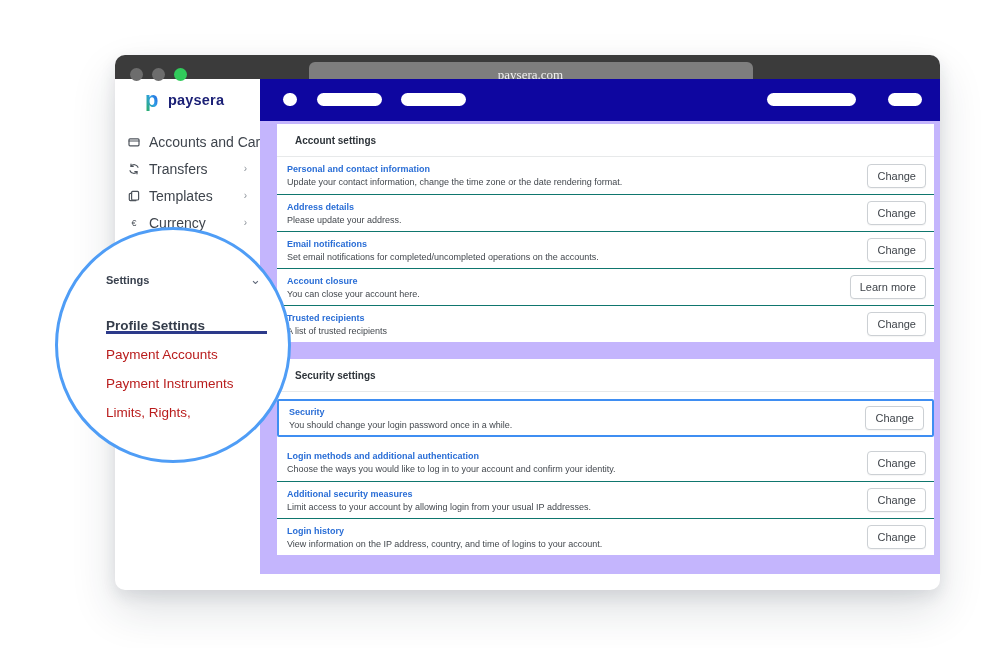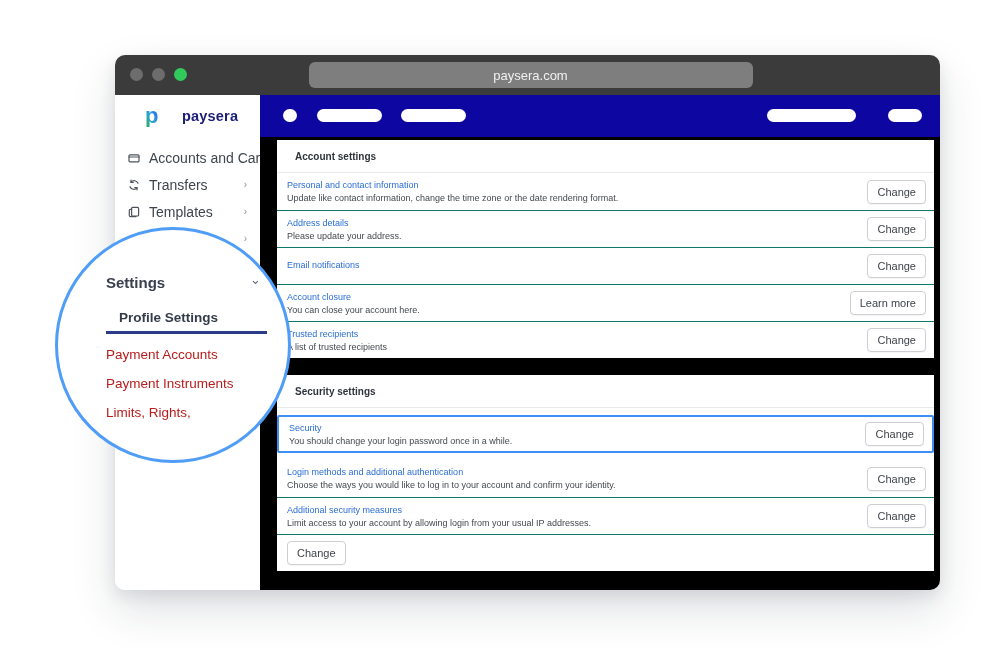--- a/index.html
+++ b/index.html
@@ -5,68 +5,68 @@
   * { margin:0; padding:0; box-sizing:border-box; }
   html,body { background:#fff; }
   body { font-family:"Liberation Sans", sans-serif; }
   .stage { position:relative; width:1000px; height:648px; background:#ffffff; overflow:hidden; }
 
   
   .window { position:absolute; left:115px; top:55px; width:825px; height:535px;
             border-radius:10px; overflow:hidden; background:#ffffff;
             box-shadow:0 20px 45px rgba(30,40,60,.14), 0 6px 16px rgba(30,40,60,.10); }
 
-  .titlebar { height:40px; background:#3b3b3b; position:relative; }
+  .titlebar { height:24px; background:#3b3b3b; position:relative;font-family:Liberation Serif, serif; }
   .dots { position:absolute; left:15px; top:13px; display:flex; gap:9px; }
   .dot { width:13px; height:13px; border-radius:50%; background:#6d6d6d; }
   .dot.green { background:#31cb5b; }
   .urlbar { position:absolute; left:50%; top:7px; margin-left:-219px; width:444px; height:26px;
             background:#7e7e7e; border-radius:6px; color:#f1f1f1; font-size:13px;
             display:flex; align-items:center; justify-content:center; }
 
   .chrome-body { display:flex; height:495px; }
 
   
   .sidebar { width:145px; background:#ffffff; flex:none; display:flex; flex-direction:column; }
   .logo-row { height:42px; display:flex; align-items:center; padding-left:29px; }
-  .wordmark { font-size:14.5px; font-weight:700; color:#1a1f75; letter-spacing:.2px; margin-left:19px; }
+  .wordmark { font-size:14.5px; font-weight:700; color:#1a1f75; letter-spacing:.2px; margin-left:5px; }
   .side-list { padding-top:7px; }
   .side-item { height:27px; display:flex; align-items:center; padding:0 13px; cursor:pointer; }
   .side-ico { width:12px; height:12px; margin-right:9px; display:flex; align-items:center; justify-content:center;
               color:#4d535b; font-size:9px; flex:none; }
   .side-ico svg { stroke:#4d535b; fill:none; stroke-width:1.2; stroke-linecap:round; stroke-linejoin:round; }
   .side-label { font-size:14px; color:#3f454d; white-space:nowrap; }
   .side-chev { margin-left:auto; font-size:10px; color:#8d939b; line-height:1; }
 
   
   .main { flex:1; display:flex; flex-direction:column; min-width:0; }
   .navbar { height:42px; background:#0e06a0; position:relative; flex:none; }
   .pill { position:absolute; top:14px; height:13px; border-radius:7px; background:#ffffff; cursor:pointer; }
 
-  .content { flex:1; background:#000000; padding:3px 6px 0 17px; overflow:hidden; }
+  .content { flex:1; background:#c4b5fd; padding:3px 6px 0 17px; overflow:hidden; }
   .card { background:#ffffff; }
   .card-header { padding:11px 18px 10px 18px; font-size:10px; font-weight:700; color:#2e343a;
                  border-bottom:1px solid #e7e9ea; }
   .row { display:flex; align-items:center; min-height:37px; padding:5px 8px 5px 10px; background:#fff; }
   .row + .row { border-top:1px solid #0f766e; }
   .row-text { flex:1; min-width:0; padding-right:10px; }
-  .row-title { font-size:9px; font-weight:400; color:#2a6ed6; margin-bottom:3px; cursor:pointer; }
+  .row-title { font-size:9px; font-weight:700; color:#2a6ed6; margin-bottom:3px; cursor:pointer; }
   .row-desc { font-size:9px; color:#43484e; }
   .btn { flex:none; font-size:11px; color:#3f444a; background:#fff; border:1px solid #ccd0d4;
          border-radius:4px; padding:5px 9px; white-space:nowrap; cursor:pointer;
          box-shadow:0 1px 1px rgba(0,0,0,.04); font-family:inherit; }
   .section-gap { height:17px; }
   .hl-row { border:2px solid #3f8ef2; border-radius:2px; margin:7px 0; }
   .hl-row .row { min-height:33px; }
 
   
   .magnifier { position:absolute; left:55px; top:227px; width:236px; height:236px; border-radius:50%;
                background:#ffffff; border:3px solid #4f9df6; overflow:hidden; z-index:10; }
   .mag-inner { position:absolute; inset:0; }
-  .mag-settings { position:absolute; left:48px; top:44px; font-size:15px; font-weight:700; color:#39414e; }
+  .mag-settings { position:absolute; left:48px; top:44px; font-size:11px; font-weight:700; color:#39414e; }
   .mag-chevron { position:absolute; left:192px; top:42px; font-size:13px; color:#60697a; cursor:pointer; }
   .mag-item { position:absolute; left:48px; font-size:13.5px; color:#b91c1c; white-space:nowrap; cursor:pointer; }
   .mag-item.active { font-weight:700; color:#343c4a; }
   .mag-underline { position:absolute; left:48px; top:101px; width:161px; height:3px; background:#2c3a8a; }
 </style>
 </head>
 <body>
 
 <div class="stage">
 
@@ -151,36 +151,37 @@
         </div>
 
         <div class="content">
 
           <div class="card">
             <div class="card-header">Account settings</div>
 
             <div class="row">
               <div class="row-text">
                 <div class="row-title">Personal and contact information</div>
-                <div class="row-desc">Update like contact information, change the time zone or the date rendering format.</div>
+                <div class="row-desc">Update your contact information, change the time zone or the date rendering format.</div>
               </div>
               <button class="btn">Change</button>
             </div>
 
             <div class="row">
               <div class="row-text">
                 <div class="row-title">Address details</div>
                 <div class="row-desc">Please update your address.</div>
               </div>
               <button class="btn">Change</button>
             </div>
 
             <div class="row">
               <div class="row-text">
                 <div class="row-title">Email notifications</div>
+                <div class="row-desc">Set email notifications for completed/uncompleted operations on the accounts.</div>
               </div>
               <button class="btn">Change</button>
             </div>
 
             <div class="row">
               <div class="row-text">
                 <div class="row-title">Account closure</div>
                 <div class="row-desc">You can close your account here.</div>
               </div>
               <button class="btn">Learn more</button>
@@ -220,35 +221,39 @@
 
             <div class="row">
               <div class="row-text">
                 <div class="row-title">Additional security measures</div>
                 <div class="row-desc">Limit access to your account by allowing login from your usual IP addresses.</div>
               </div>
               <button class="btn">Change</button>
             </div>
 
             <div class="row">
+              <div class="row-text">
+                <div class="row-title">Login history</div>
+                <div class="row-desc">View information on the IP address, country, and time of logins to your account.</div>
+              </div>
               <button class="btn">Change</button>
             </div>
           </div>
 
         </div>
       </div>
     </div>
   </div>
 
   <div class="magnifier">
     <div class="mag-inner">
       <div class="mag-settings">Settings</div>
       <div class="mag-chevron">⌄</div>
 
-      <div class="mag-item active" style="top:80px;margin-left:13px;">Profile Settings</div>
+      <div class="mag-item active" style="top:88px;">Profile Settings</div>
       <div class="mag-underline"></div>
       <div class="mag-item" style="top:117px;">Payment Accounts</div>
       <div class="mag-item" style="top:146px;">Payment Instruments</div>
       <div class="mag-item" style="top:175px;">Limits, Rights,</div>
     </div>
   </div>
 
 </div>
 
 </body></html>

